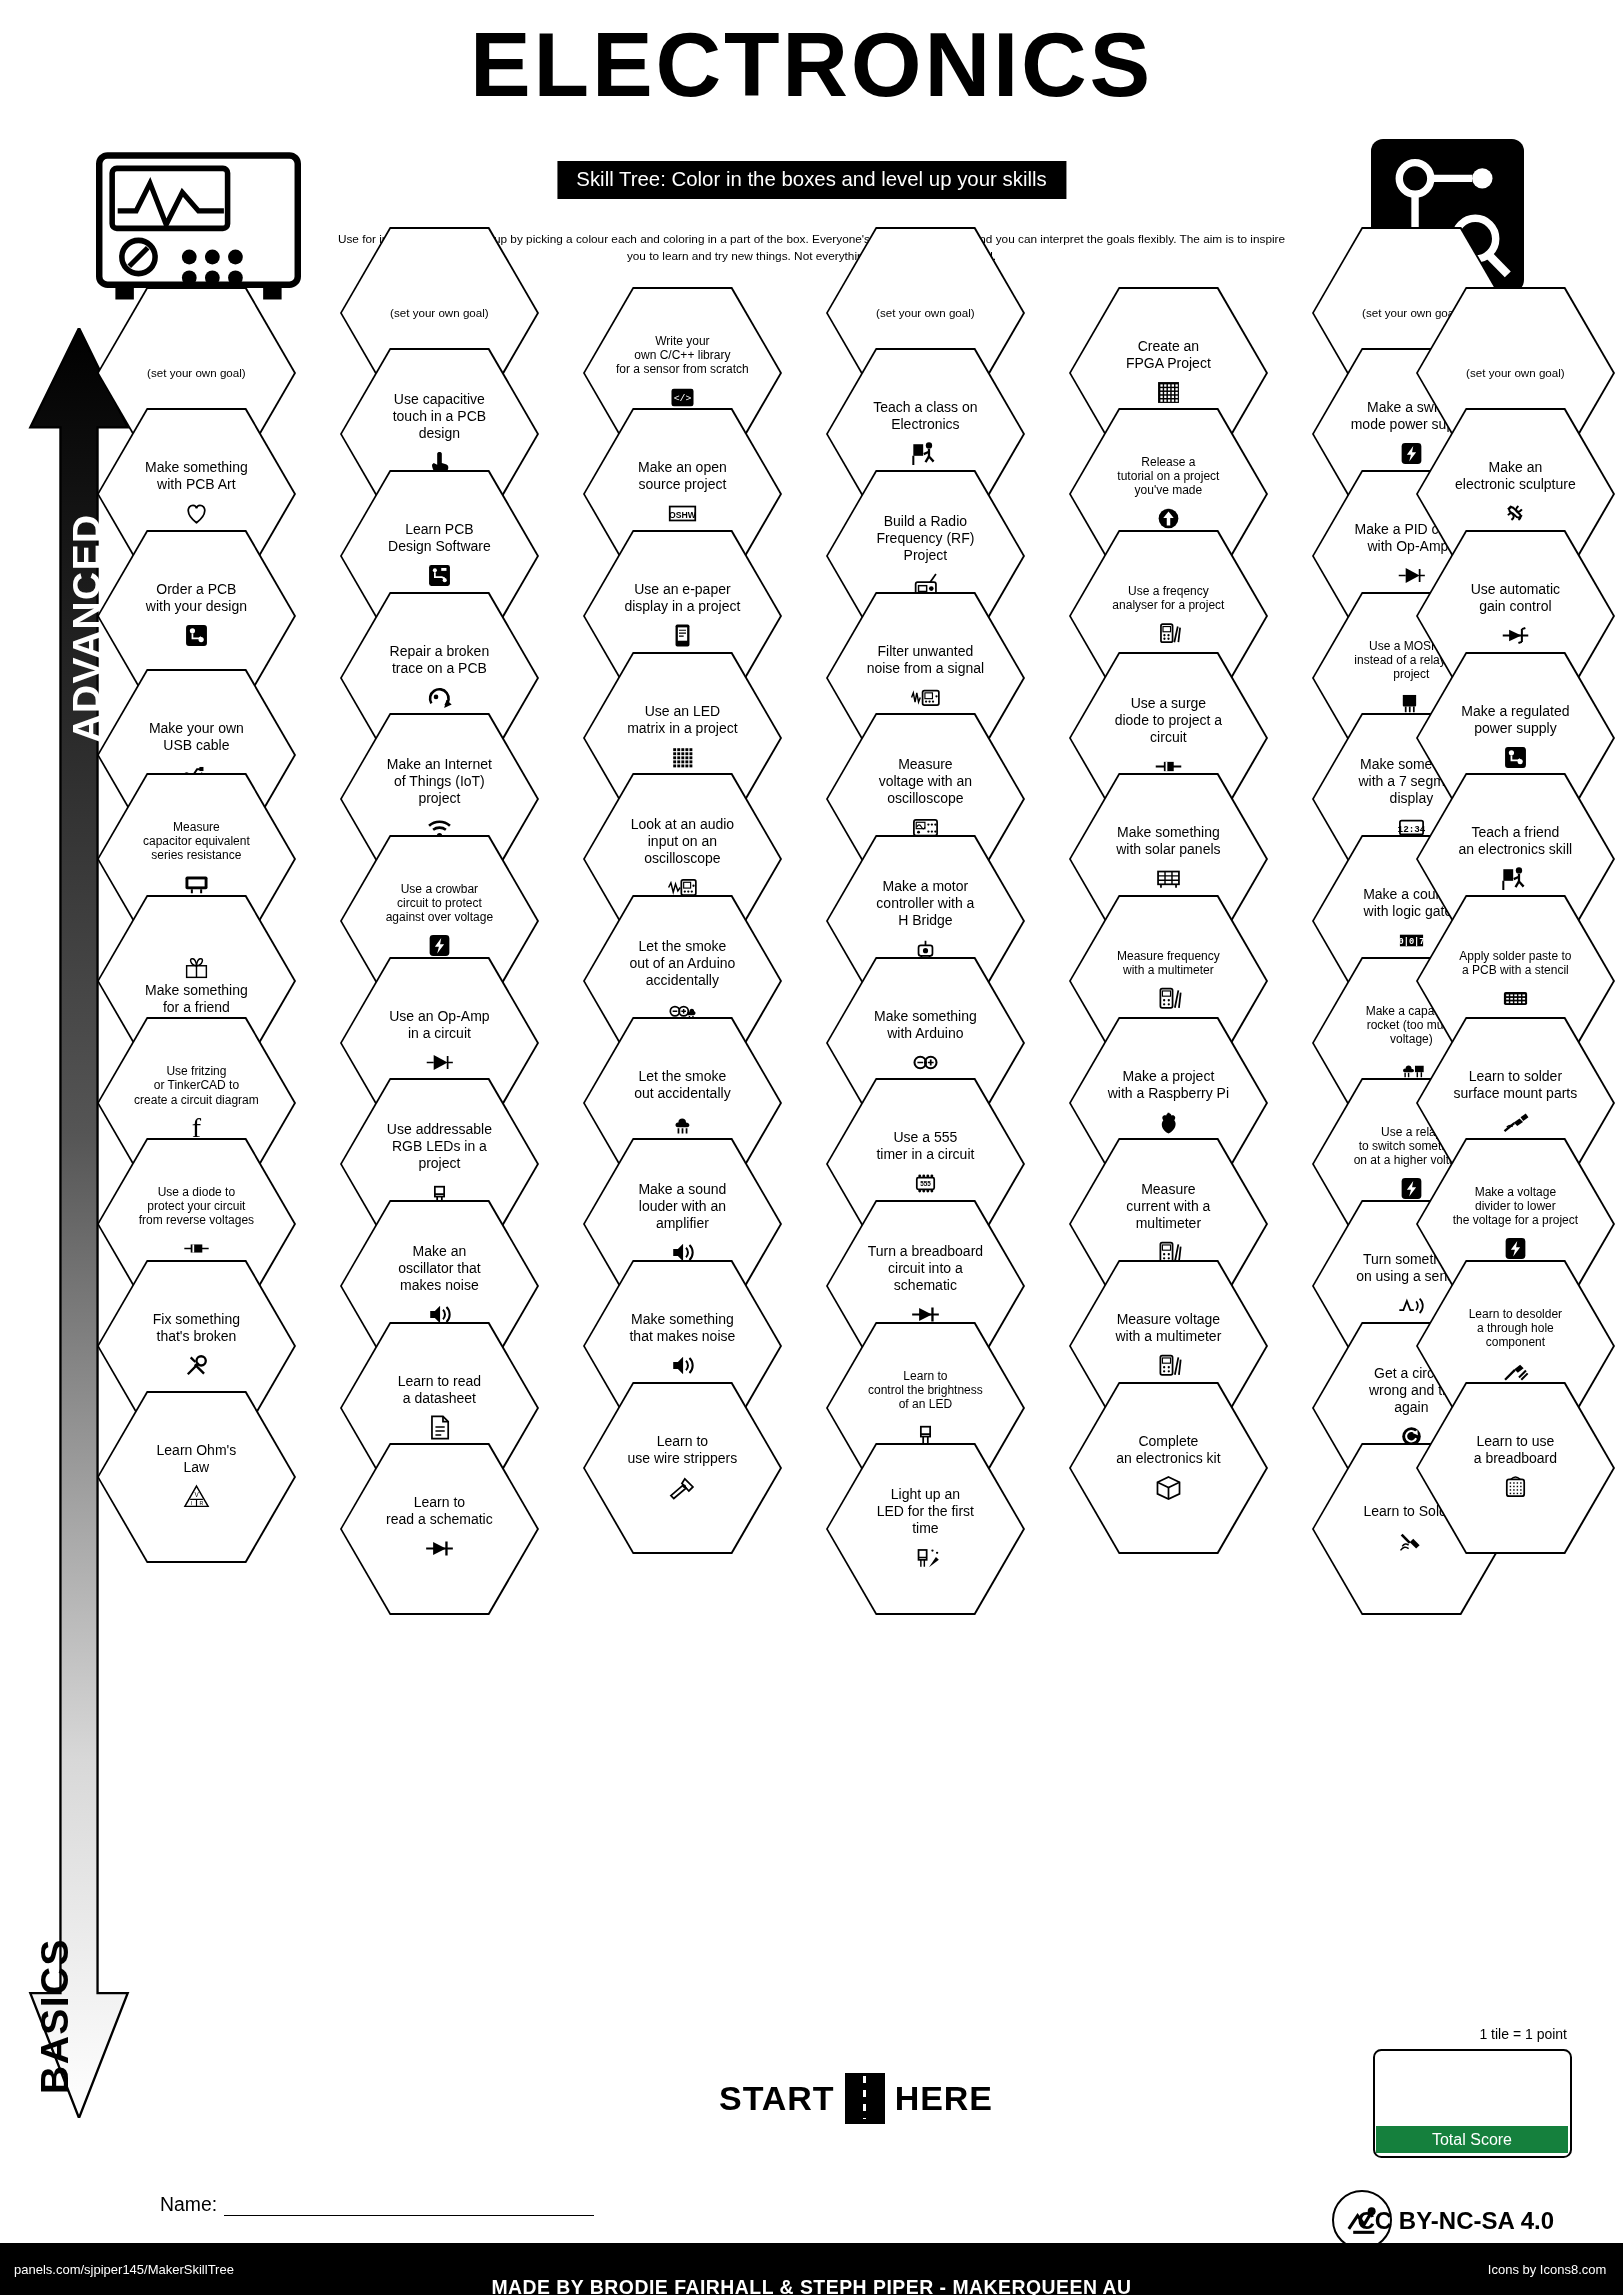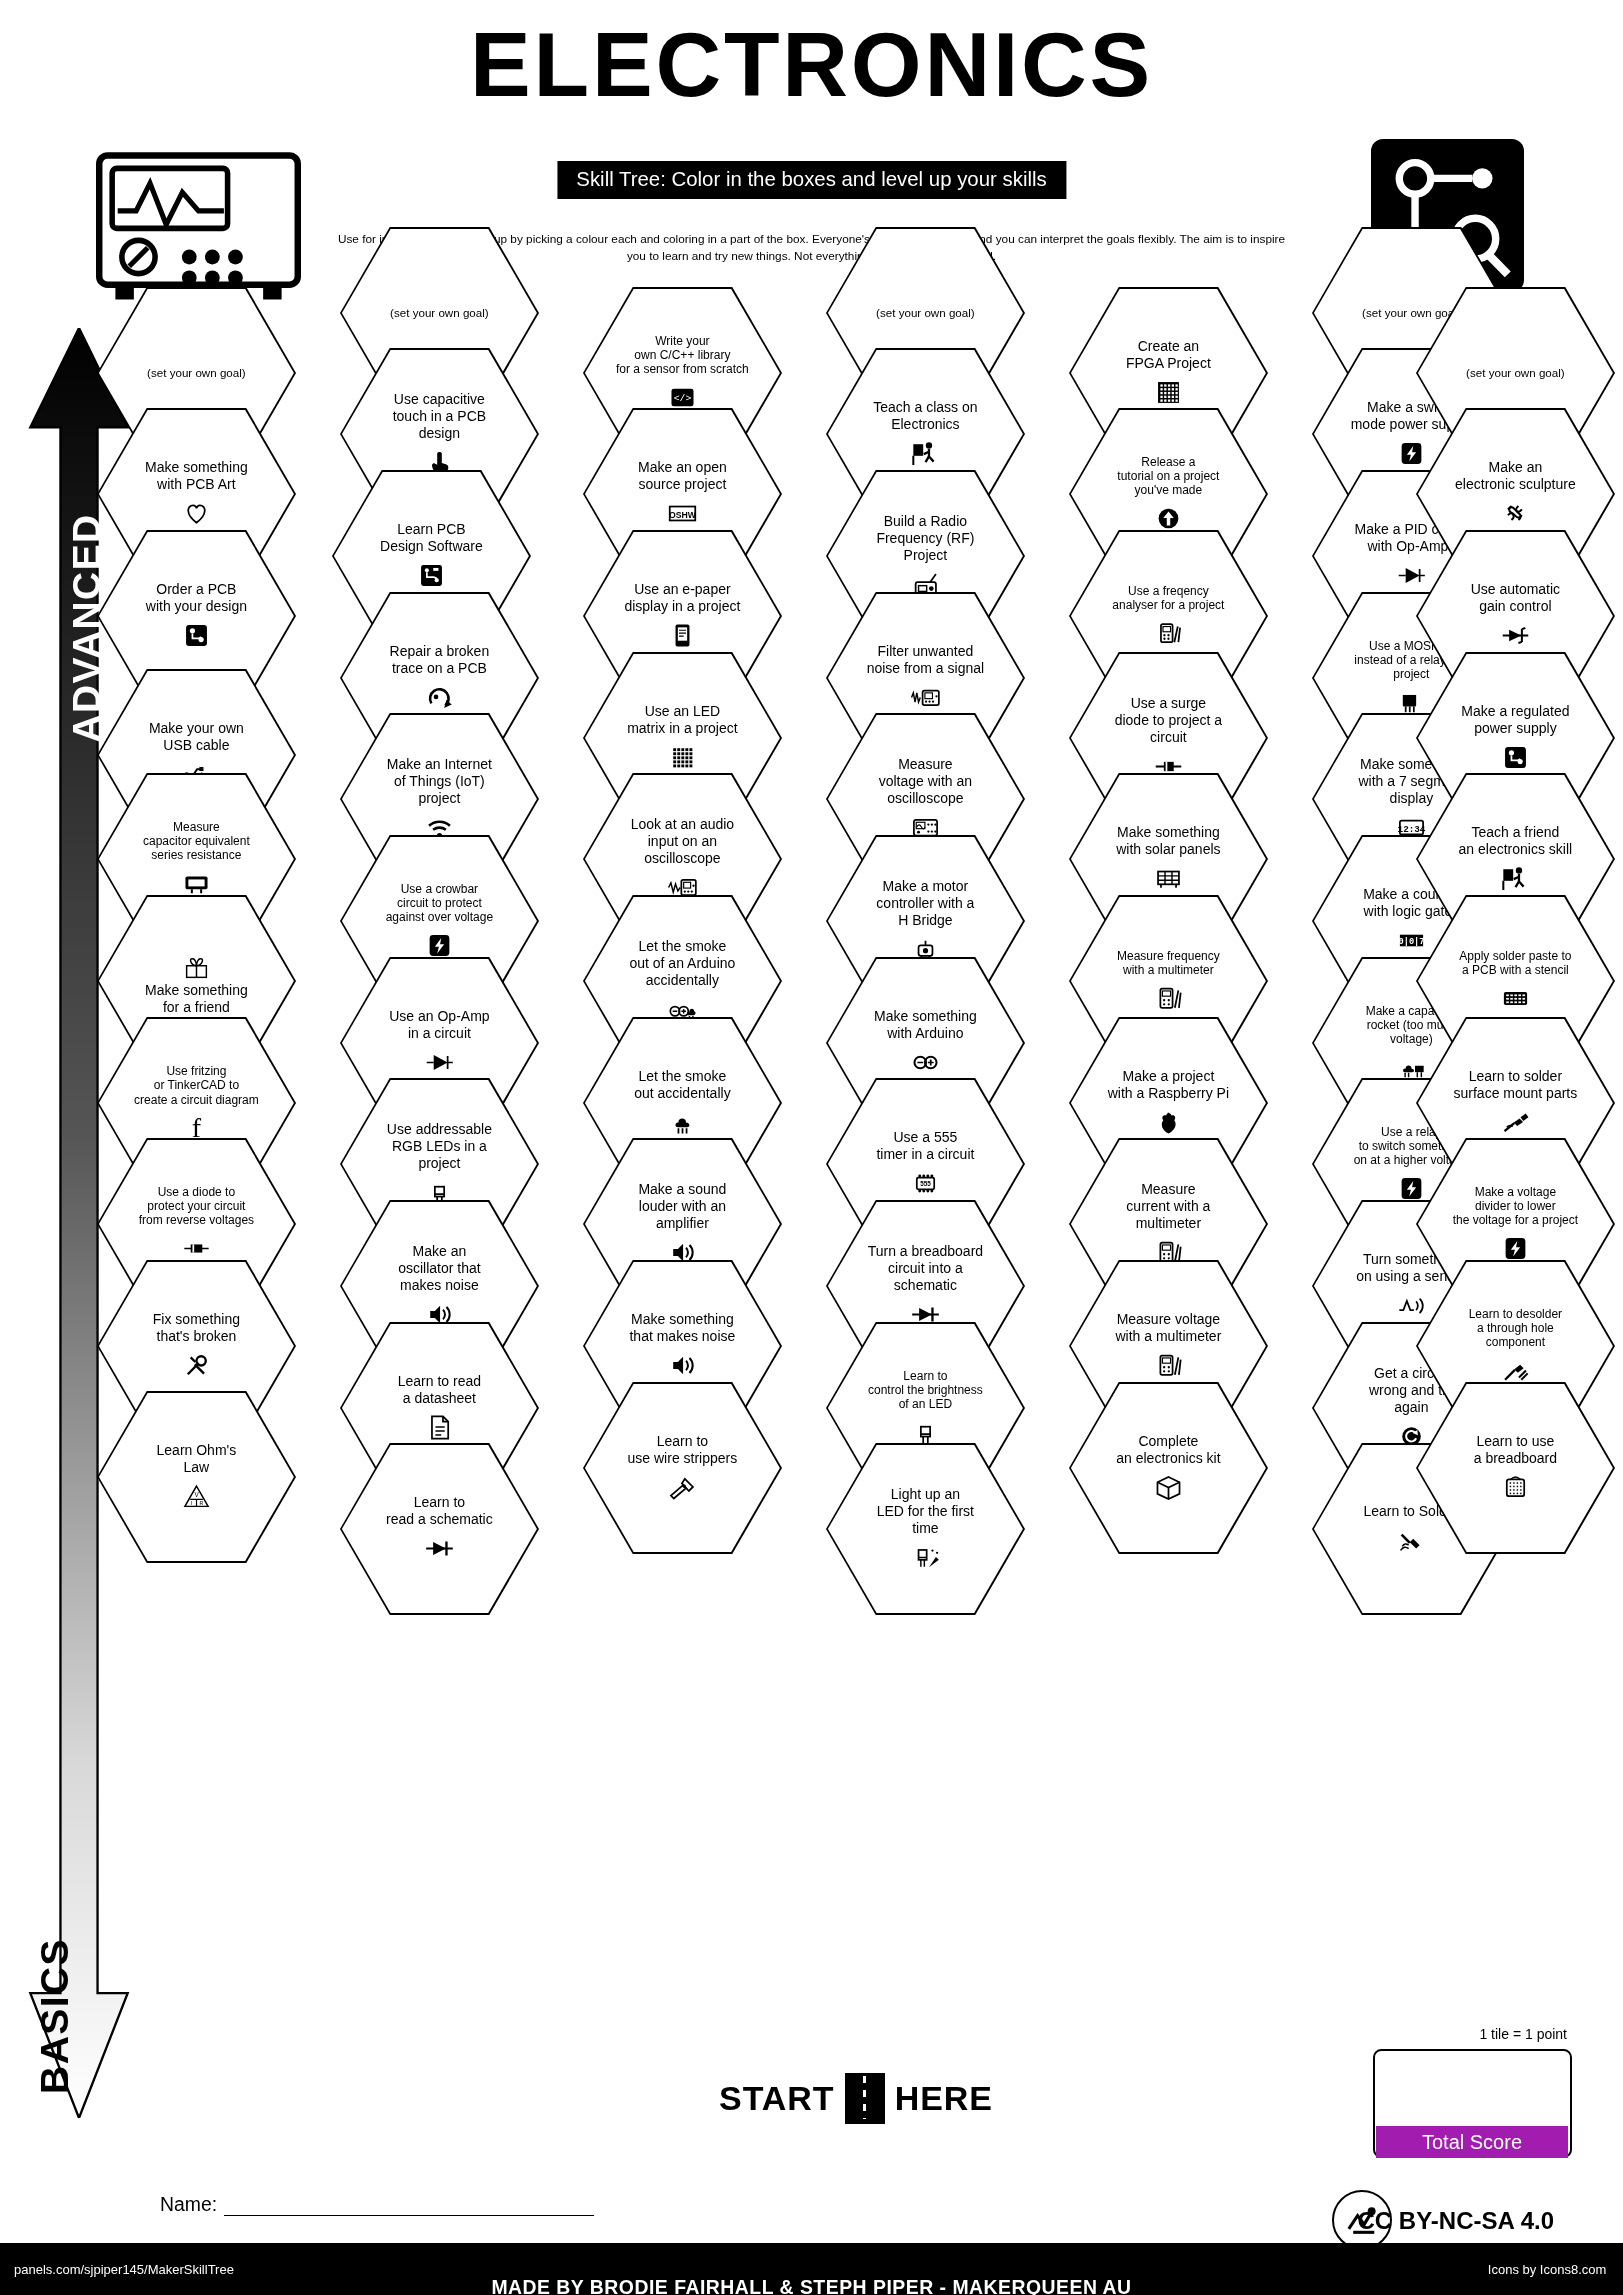--- a/index.html
+++ b/index.html
@@ -55,21 +55,21 @@
   
   #start-here{position:absolute;left:680px;top:2068px;width:352px;height:60px;display:flex;align-items:center;justify-content:center;gap:10.2px;}
   #start-here .word{font-size:34px;font-weight:bold;letter-spacing:0.9px;}
   #start-here .road{width:40px;height:51px;background:#000;position:relative;}
   #start-here .road:before{content:"";position:absolute;left:50%;top:3.7px;width:3.7px;height:43px;margin-left:-1.9px;
     background:repeating-linear-gradient(#fff 0 7.4px,transparent 7.4px 14px);}
 
   
   #score-box{position:absolute;right:51px;top:2049px;width:199px;height:109px;border:2.3px solid #000;border-radius:8.3px;box-sizing:border-box;background:#fff;}
   #tile-note{position:absolute;right:56px;top:2026px;font-size:14px;}
-  #score-label{position:absolute;right:55px;top:2126px;width:192px;background:#a21caf;color:#fff;text-align:center;font-size:20px;padding:4.6px 0;box-sizing:border-box;}
+  #score-label{position:absolute;right:55px;top:2126px;width:192px;background:#15803d;color:#fff;text-align:center;font-size:16px;padding:4.6px 0;box-sizing:border-box;}
 
   
   #name-row{position:absolute;left:160px;top:2193px;font-size:19.4px;display:flex;align-items:flex-end;gap:6.5px;}
   #name-line{display:inline-block;width:370px;border-bottom:1.9px solid #000;height:21px;}
 
   
   #cc-circle{position:absolute;right:231px;top:2190px;width:56px;height:56px;border:2.3px solid #000;border-radius:50%;display:flex;align-items:center;justify-content:center;font-size:24px;}
   #cc-text{position:absolute;right:69px;top:2207px;font-size:24px;font-weight:bold;}
 
   
@@ -253,21 +253,21 @@
       <div class="hex" style="left: 340px; top: 348px;">
         <div class="hex-inner">
           <div class="hex-label">Use capacitive<br>touch in a PCB<br>design</div>
           <div class="hex-icon">
             <svg viewBox="0 0 100 100" width="33" height="29">
               <path d="M42 20 C42 12 58 12 58 20 L58 52 L72 56 C84 60 82 74 74 82 L58 88 L38 88 C28 80 24 66 24 58 L30 52 L42 58Z" fill="#000"></path>
             </svg>
           </div>
         </div>
       </div>
-      <div class="hex" style="left: 332px; top: 470px;">
+      <div class="hex" style="left: 340px; top: 470px;">
         <div class="hex-inner">
           <div class="hex-label">Learn PCB<br>Design Software</div>
           <div class="hex-icon">
             <svg viewBox="0 0 100 100" width="33" height="29">
               <rect x="14" y="14" width="72" height="72" rx="8" fill="#000"></rect>
               <circle cx="34" cy="32" r="7" fill="#fff"></circle>
               <circle cx="68" cy="66" r="7" fill="#fff"></circle>
               <path d="M34 39 L34 56 L58 56 L68 60" stroke="#fff" stroke-width="6" fill="none"></path>
               <rect x="56" y="24" width="18" height="10" fill="#fff"></rect>
             </svg>

